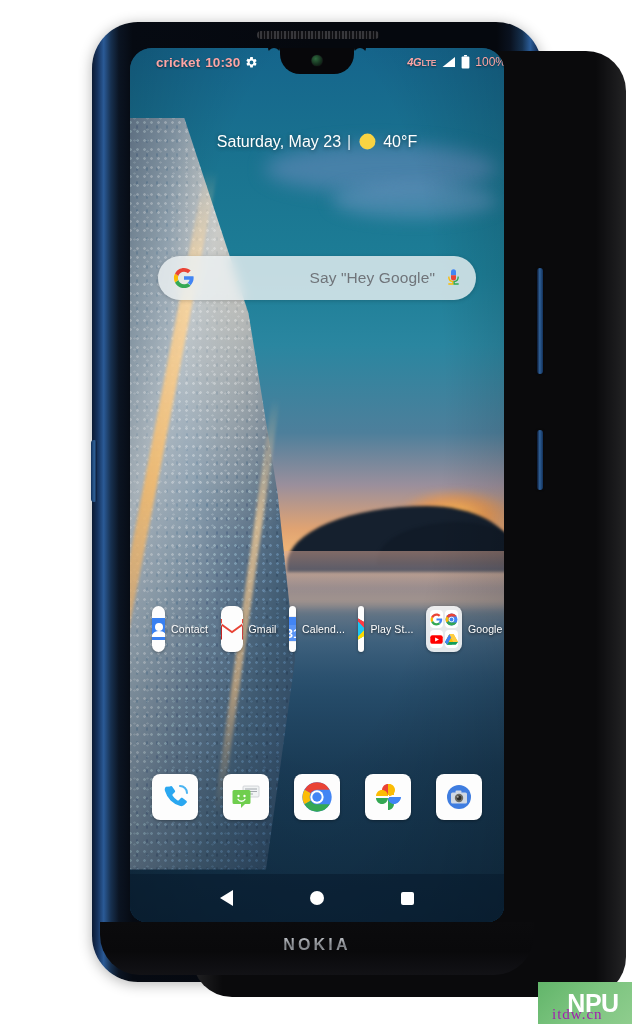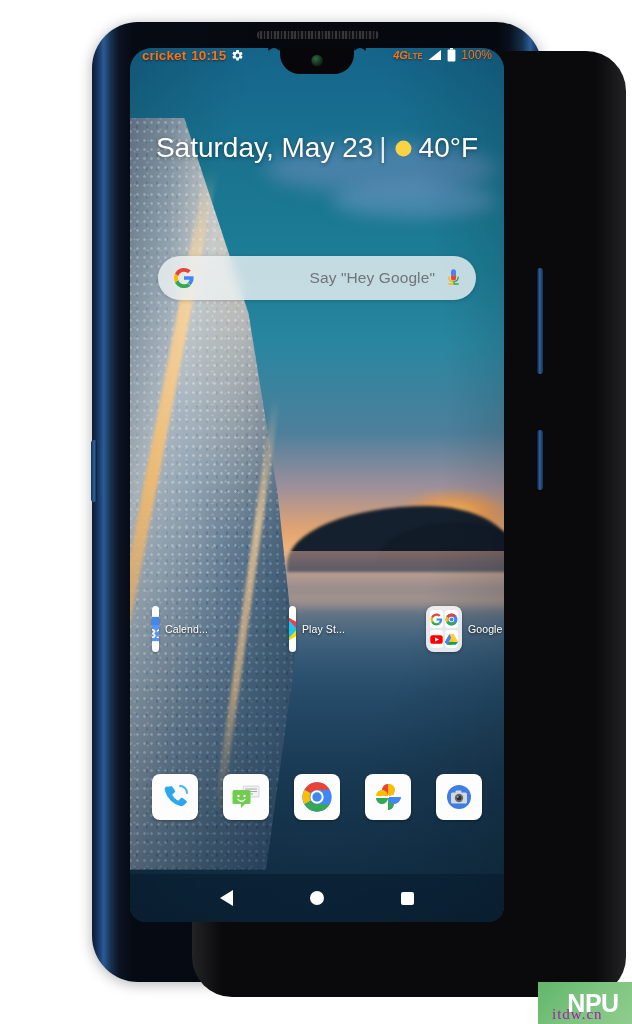--- a/index.html
+++ b/index.html
@@ -295,64 +295,64 @@
     transform: translateX(-50%);
     width: 11px; height: 11px;
     border-radius: 50%;
     background: radial-gradient(circle at 38% 34%, #2e6a3e 0%, #16301f 56%, #080d0a 100%);
     box-shadow: 0 0 1px rgba(255,255,255,.2);
   }
 
   
   .statusbar {
     position: absolute;
-    left: 0; top: 0;
+    left: 14px; top: 0;
     width: 100%;
     height: 28px;
     display: flex;
-    align-items: flex-start;
+    align-items: center;
     justify-content: space-between;
     padding: 0 12px;
     z-index: 20;
-    color: #f97316;
+    color: #fca5a5;
   }
   .sb-left {
     display: flex;
     align-items: center;
     gap: 5px;
     font-size: 13.5px;
     font-weight: bold;
     letter-spacing: .1px;
     text-shadow: 0 1px 2px rgba(0,0,0,.5);
   }
   .sb-right {
     display: flex;
     align-items: center;
     gap: 5px;
     text-shadow: 0 1px 2px rgba(0,0,0,.5);
   }
   .gear-icon { width: 13px; height: 13px; display: block; }
   .net-label { font-size: 10px; font-weight: bold; letter-spacing: -.2px; }
   .net-label .g4 { font-style: italic; font-size: 11px; }
-  .net-label .lte { font-size: 8.5px; font-weight: bold; opacity: .92; font-family: Liberation Mono, monospace; }
+  .net-label .lte { font-size: 8.5px; font-weight: bold; opacity: .92; }
   .signal-icon { width: 15px; height: 12px; display: block; }
   .battery-icon { width: 9px; height: 14px; display: block; }
   .batt-pct { font-size: 12px; font-weight: normal; }
 
   
   .datewidget {
     position: absolute;
     top: 84px;
     left: 0; width: 100%;
     display: flex;
     align-items: center;
     justify-content: center;
     gap: 5px;
     color: #fff;
-    font-size: 28px;
+    font-size: 16px;
     z-index: 15;
     text-shadow: 0 1px 4px rgba(0,0,0,.45);
     white-space: nowrap;
   }
   .dw-sep { opacity: .85; font-weight: 300; margin: 0 1px; }
   .sun-icon { width: 19px; height: 19px; display: block; margin: 0 1px; }
 
   
   .searchbar {
     position: absolute;
@@ -573,21 +573,21 @@
       <div class="wall-vignette"></div>
     </div>
 
     <div class="notch">
       <div class="notch-cam"></div>
     </div>
 
     <div class="statusbar">
       <div class="sb-left">
         <span>cricket</span>
-        <span>10:15</span>
+        <span>10:30</span>
         <span>
           <svg class="gear-icon" viewBox="0 0 24 24" fill="#ffffff">
             <path d="M19.1 12.9c.04-.3.06-.6.06-.9s-.02-.6-.06-.9l2-1.6a.5.5 0 0 0 .12-.62l-1.9-3.3a.5.5 0 0 0-.6-.22l-2.36.95a7 7 0 0 0-1.56-.9l-.36-2.5A.5.5 0 0 0 13.95 2h-3.9a.5.5 0 0 0-.49.41l-.36 2.5c-.56.23-1.08.54-1.56.9l-2.36-.95a.5.5 0 0 0-.6.22l-1.9 3.3a.5.5 0 0 0 .12.62l2 1.6c-.04.3-.06.6-.06.9s.02.6.06.9l-2 1.6a.5.5 0 0 0-.12.62l1.9 3.3a.5.5 0 0 0 .6.22l2.36-.95c.48.37 1 .67 1.56.9l.36 2.5a.5.5 0 0 0 .49.41h3.9a.5.5 0 0 0 .49-.41l.36-2.5c.56-.23 1.08-.54 1.56-.9l2.36.95a.5.5 0 0 0 .6-.22l1.9-3.3a.5.5 0 0 0-.12-.62l-2-1.6zM12 15.5A3.5 3.5 0 1 1 12 8.5a3.5 3.5 0 0 1 0 7z"></path>
           </svg>
         </span>
       </div>
       <div class="sb-right">
         <span class="net-label">
           <span class="g4">4G</span><span class="lte">LTE</span>
         </span>
@@ -633,21 +633,48 @@
           <path d="M12 2a4 4 0 0 1 4 4v5.5H8V6a4 4 0 0 1 4-4z" fill="#4285F4"></path>
           <path d="M8 11.5h8V16a4 4 0 0 1-8 0v-4.5z" fill="#EA4335"></path>
           <path d="M4.5 14.5a7.5 7.5 0 0 0 6.5 7.4v3.6H4.5" fill="none" stroke="#FBBC05" stroke-width="2.2" stroke-linecap="round"></path>
           <path d="M19.5 14.5a7.5 7.5 0 0 1-6.5 7.4v3.6h6.5" fill="none" stroke="#34A853" stroke-width="2.2" stroke-linecap="round"></path>
         </svg>
       </span>
     </div>
 
     <div class="appgrid">
 
-
+      <div class="app">
+        <div class="app-tile">
+          <span>
+            <svg viewBox="0 0 32 32">
+              <rect x="3" y="5" width="26" height="22" rx="2.5" fill="#4285F4"></rect>
+              <rect x="3" y="5" width="26" height="22" rx="2.5" fill="#1a73e8" opacity=".25"></rect>
+              <circle cx="16" cy="14" r="4" fill="#ffffff"></circle>
+              <path d="M8.5 24c0-3.6 3.4-6 7.5-6s7.5 2.4 7.5 6z" fill="#ffffff"></path>
+            </svg>
+          </span>
+        </div>
+        <span class="app-label">Contact</span>
+      </div>
+
+      <div class="app">
+        <div class="app-tile">
+          <span>
+            <svg viewBox="0 0 32 32">
+              <path d="M3 8.5 16 18 29 8.5V25a1.5 1.5 0 0 1-1.5 1.5H26V13l-10 7.3L6 13v13.5H4.5A1.5 1.5 0 0 1 3 25z" fill="#e0e0e0"></path>
+              <path d="M3 8.5A2.5 2.5 0 0 1 5.5 6H6v7l10 7.3L26 13V6h.5A2.5 2.5 0 0 1 29 8.5L16 18z" fill="#EA4335"></path>
+              <path d="M3 8.5V25a1.5 1.5 0 0 0 1.5 1.5H6V13z" fill="#c5221f"></path>
+              <path d="M29 8.5V25a1.5 1.5 0 0 1-1.5 1.5H26V13z" fill="#c5221f" opacity=".85"></path>
+              <path d="M6 6v7l10 7.3V18z" fill="#EA4335" opacity=".0"></path>
+            </svg>
+          </span>
+        </div>
+        <span class="app-label">Gmail</span>
+      </div>
 
       <div class="app">
         <div class="app-tile">
           <span>
             <svg viewBox="0 0 32 32">
               <rect x="5" y="4" width="22" height="24" rx="2" fill="#ffffff" stroke="#dadce0" stroke-width="1"></rect>
               <rect x="5" y="4" width="22" height="8" rx="2" fill="#4285F4"></rect>
               <rect x="5" y="10" width="22" height="18" fill="#4285F4" opacity=".88"></rect>
               <text x="16" y="24.5" font-family="Liberation Sans, sans-serif" font-size="13" font-weight="bold" fill="#ffffff" text-anchor="middle">31</text>
             </svg>
@@ -795,20 +822,23 @@
     </div>
 
     <div class="navbar">
       <span class="nav-back"></span>
       <span class="nav-home"></span>
       <span class="nav-recent"></span>
     </div>
 
   </div>
 
+  <div class="chin">
+    <span class="nokia-word">NOKIA</span>
+  </div>
 
 </div>
 
 <div class="watermark">
   <div class="wm-box">
     <span class="wm-npu">NPU</span>
   </div>
   <span class="wm-site">itdw.cn</span>
 </div>
 

